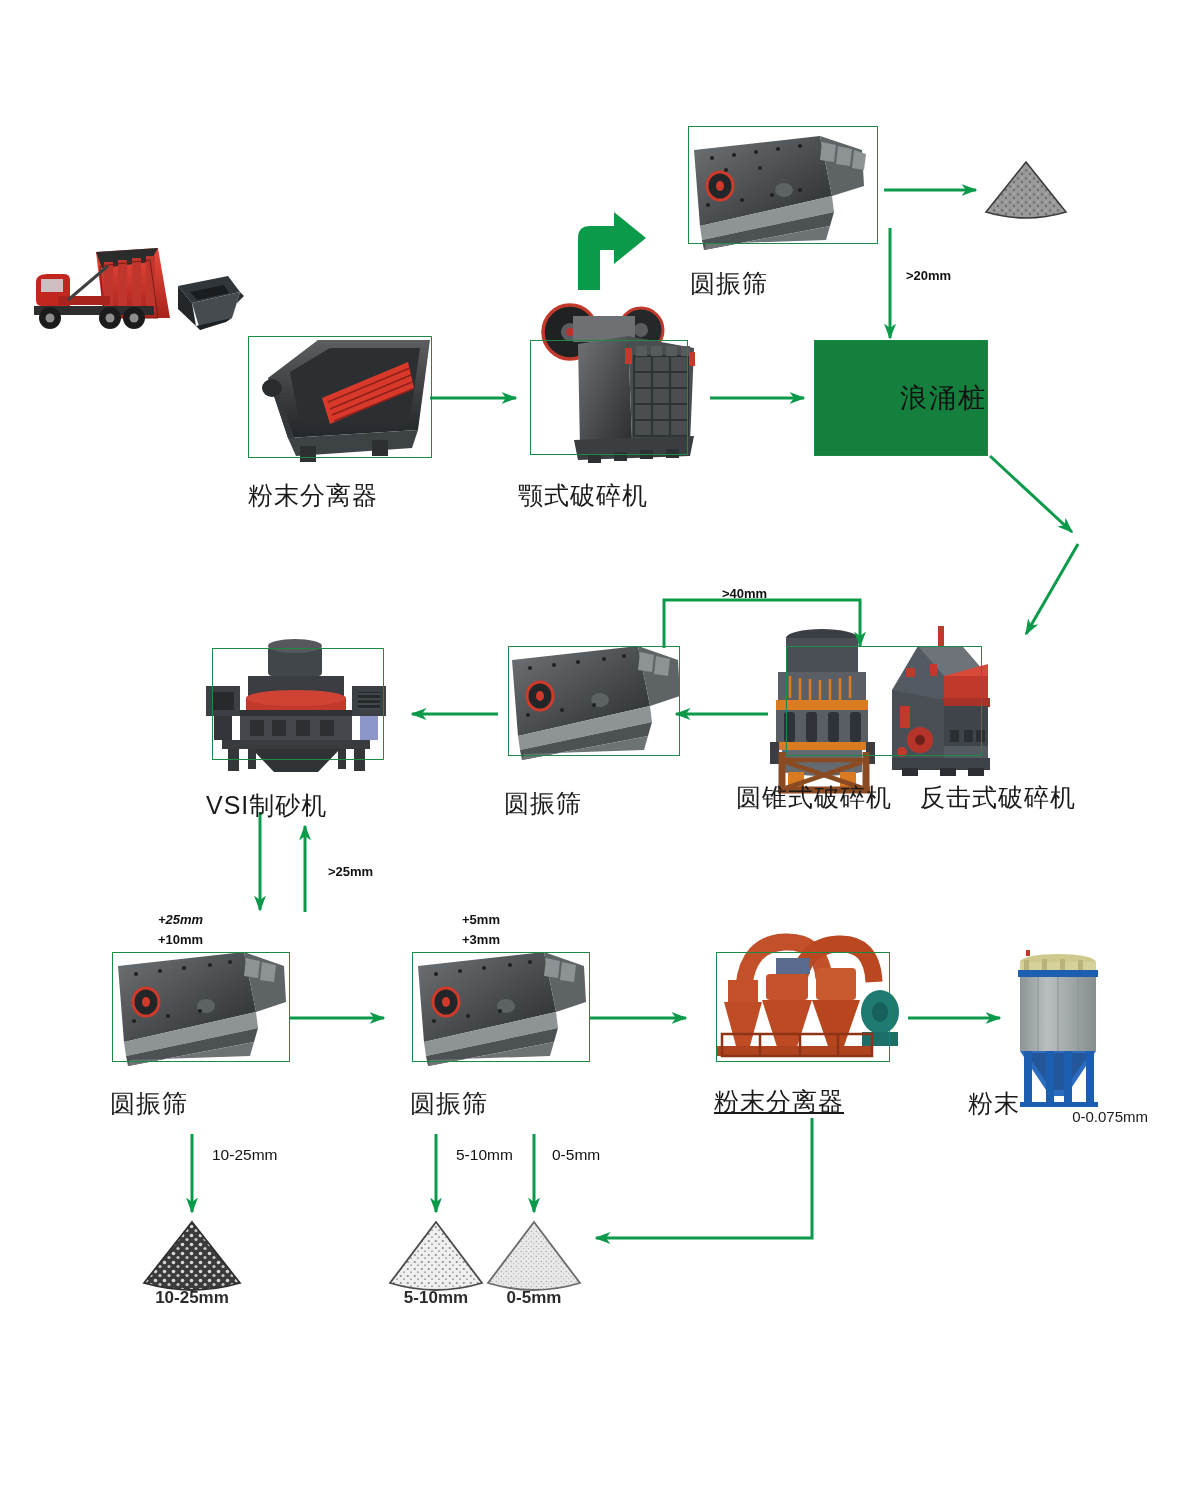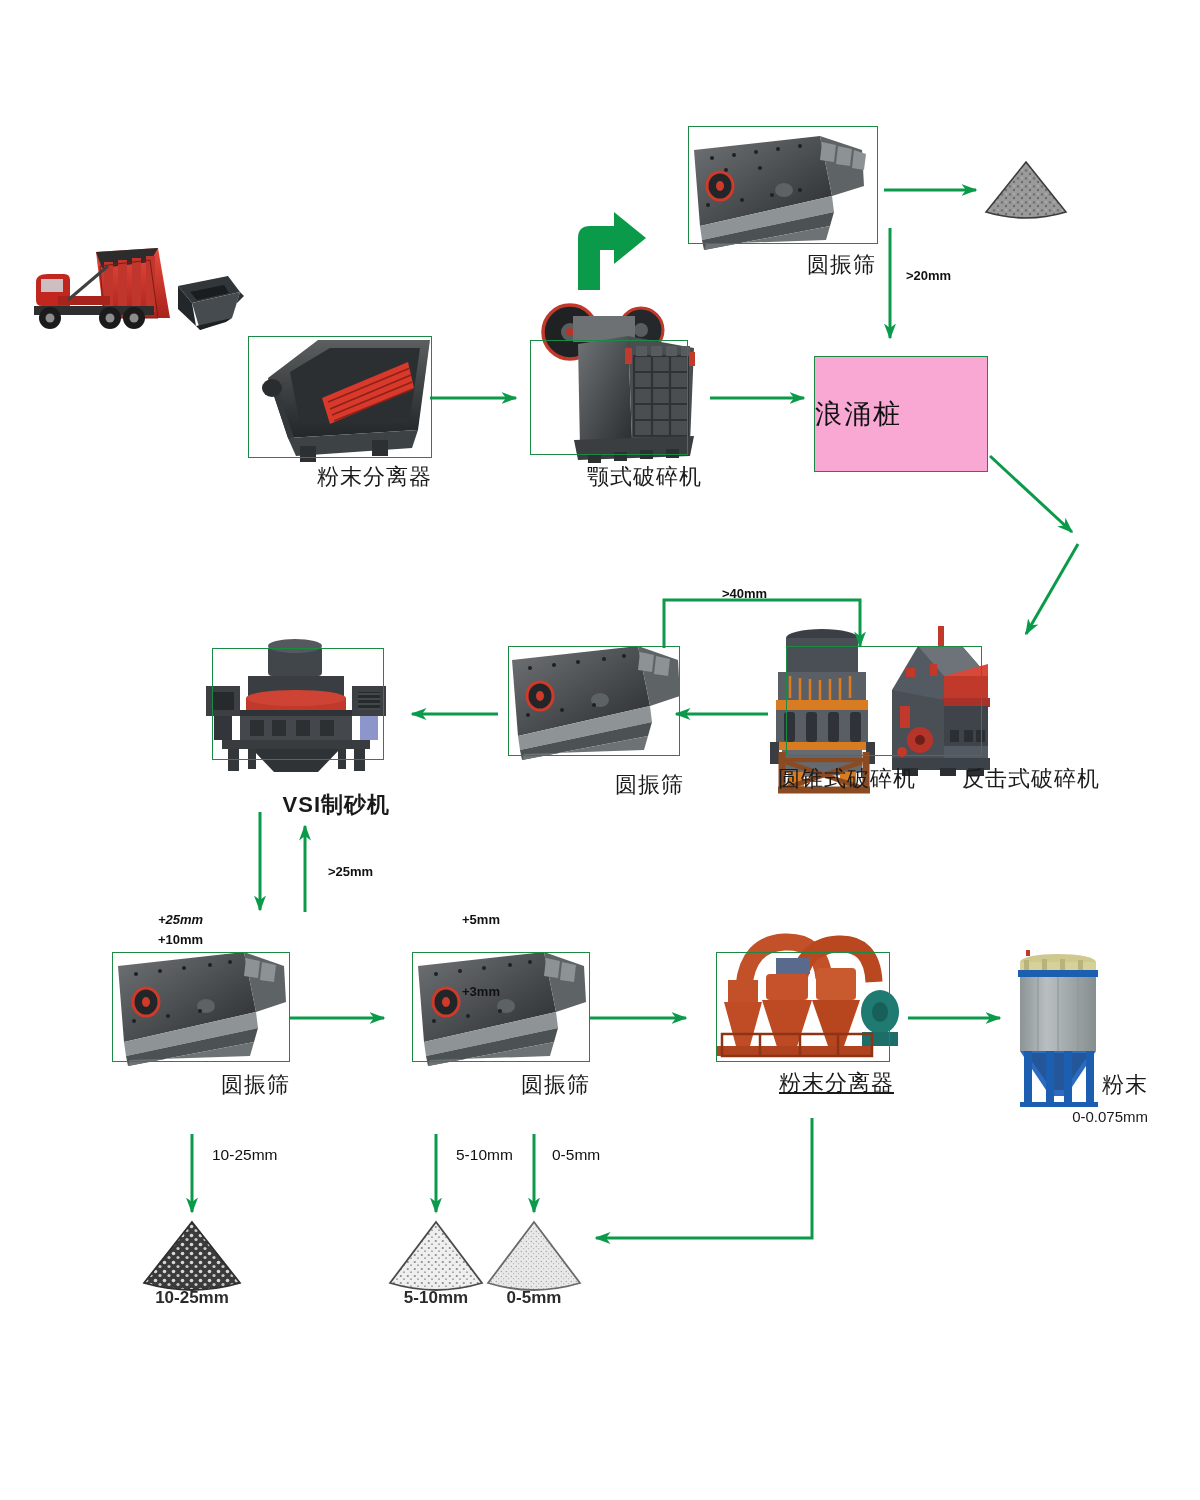--- a/index.html
+++ b/index.html
@@ -20,39 +20,40 @@
   
   .eqbox{
     position:absolute;
     border:1.5px solid #1a8a44;
     background:transparent;
     box-sizing:border-box;
   }
   .plainbox{
     position:absolute;
     border:1.5px solid #1a8a44;
-    background:#f9a8d4;
+    background:#15803d;
     box-sizing:border-box;
-    display:flex;align-items:center;justify-content:flex-start;margin-top:16px;
+    display:flex;align-items:center;justify-content:flex-end;
   }
   .plainbox span{
     font-size:27px;
     letter-spacing:2px;
     color:#111;
   }
 
   
   .cap{
     position:absolute;
-    text-align:right;
-    font-size:22px;
+    text-align:left;
+    font-size:25px;
     letter-spacing:1px;
     color:#1a1a1a;
     white-space:nowrap;
     line-height:1.15;
+    margin-top:17px;
   }
   .subcap{
     position:absolute;
     text-align:right;
     font-size:15px;
     color:#1a1a1a;
     white-space:nowrap;
   }
   .mmlabel{
     position:absolute;
@@ -563,35 +564,35 @@
   <div class="plainbox" style="left:814px;top:340px;width:174px;height:116px;">
     <span>浪涌桩</span>
   </div>
 
   <div class="cap" style="left:248px;top:464px;width:184px;">粉末分离器</div>
   <div class="cap" style="left:518px;top:464px;width:184px;">颚式破碎机</div>
   <div class="cap" style="left:690px;top:252px;width:186px;">圆振筛</div>
   <div class="cap" style="left:736px;top:766px;width:180px;">圆锥式破碎机</div>
   <div class="cap" style="left:920px;top:766px;width:180px;">反击式破碎机</div>
   <div class="cap" style="left:504px;top:772px;width:180px;">圆振筛</div>
-  <div class="cap" style="left:206px;top:792px;width:184px;font-weight:bold;">VSI制砂机</div>
+  <div class="cap" style="left:206px;top:774px;width:184px;">VSI制砂机</div>
   <div class="cap" style="left:110px;top:1072px;width:180px;">圆振筛</div>
   <div class="cap" style="left:410px;top:1072px;width:180px;">圆振筛</div>
   <div class="cap" style="left:714px;top:1070px;width:180px;text-decoration:underline;">粉末分离器</div>
   <div class="cap" style="left:968px;top:1072px;width:180px;">粉末</div>
   <div class="subcap" style="left:968px;top:1108px;width:180px;">0-0.075mm</div>
 
   <div class="mmlabel" style="left:906px;top:268px;">&gt;20mm</div>
   <div class="mmlabel" style="left:722px;top:586px;">&gt;40mm</div>
   <div class="mmlabel" style="left:328px;top:864px;">&gt;25mm</div>
 
   <div class="mmlabel" style="left:158px;top:912px;font-style:italic;">+25mm</div>
   <div class="mmlabel" style="left:158px;top:932px;">+10mm</div>
   <div class="mmlabel" style="left:462px;top:912px;">+5mm</div>
-  <div class="mmlabel" style="left:462px;top:984px;">+3mm</div>
+  <div class="mmlabel" style="left:462px;top:932px;">+3mm</div>
 
   <div class="mmlabel reg" style="left:212px;top:1145px;">10-25mm</div>
   <div class="mmlabel reg" style="left:456px;top:1145px;">5-10mm</div>
   <div class="mmlabel reg" style="left:552px;top:1145px;">0-5mm</div>
 
   <div class="pilelabel" style="left:122px;top:1288px;width:140px;">10-25mm</div>
   <div class="pilelabel" style="left:376px;top:1288px;width:120px;">5-10mm</div>
   <div class="pilelabel" style="left:474px;top:1288px;width:120px;">0-5mm</div>
 
 </div>

